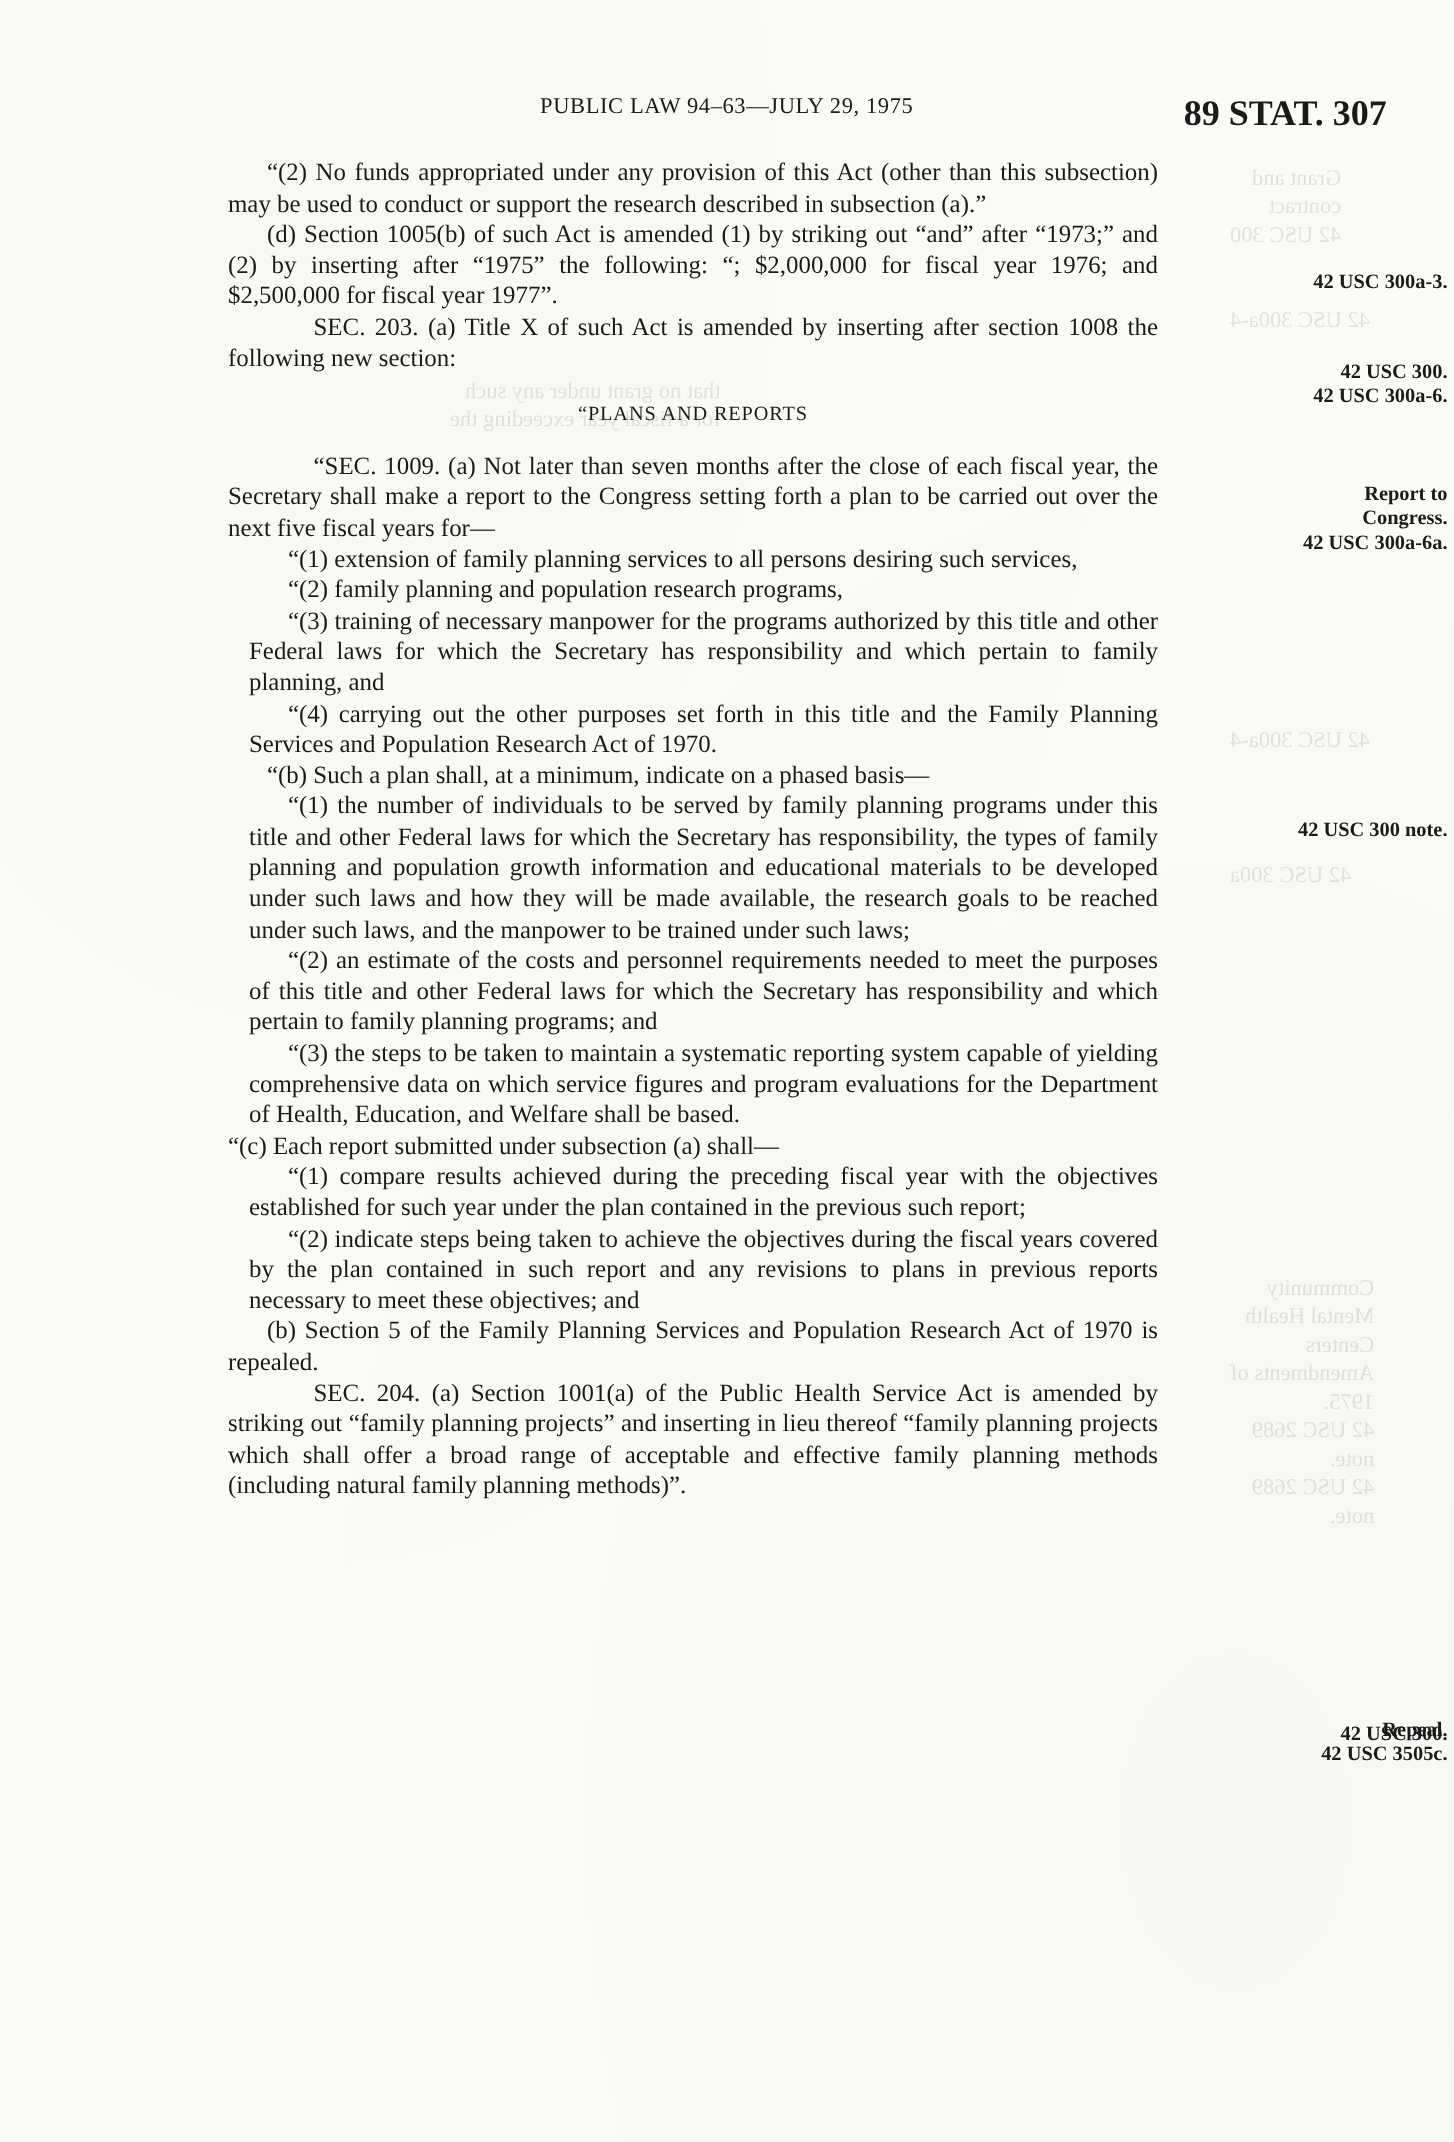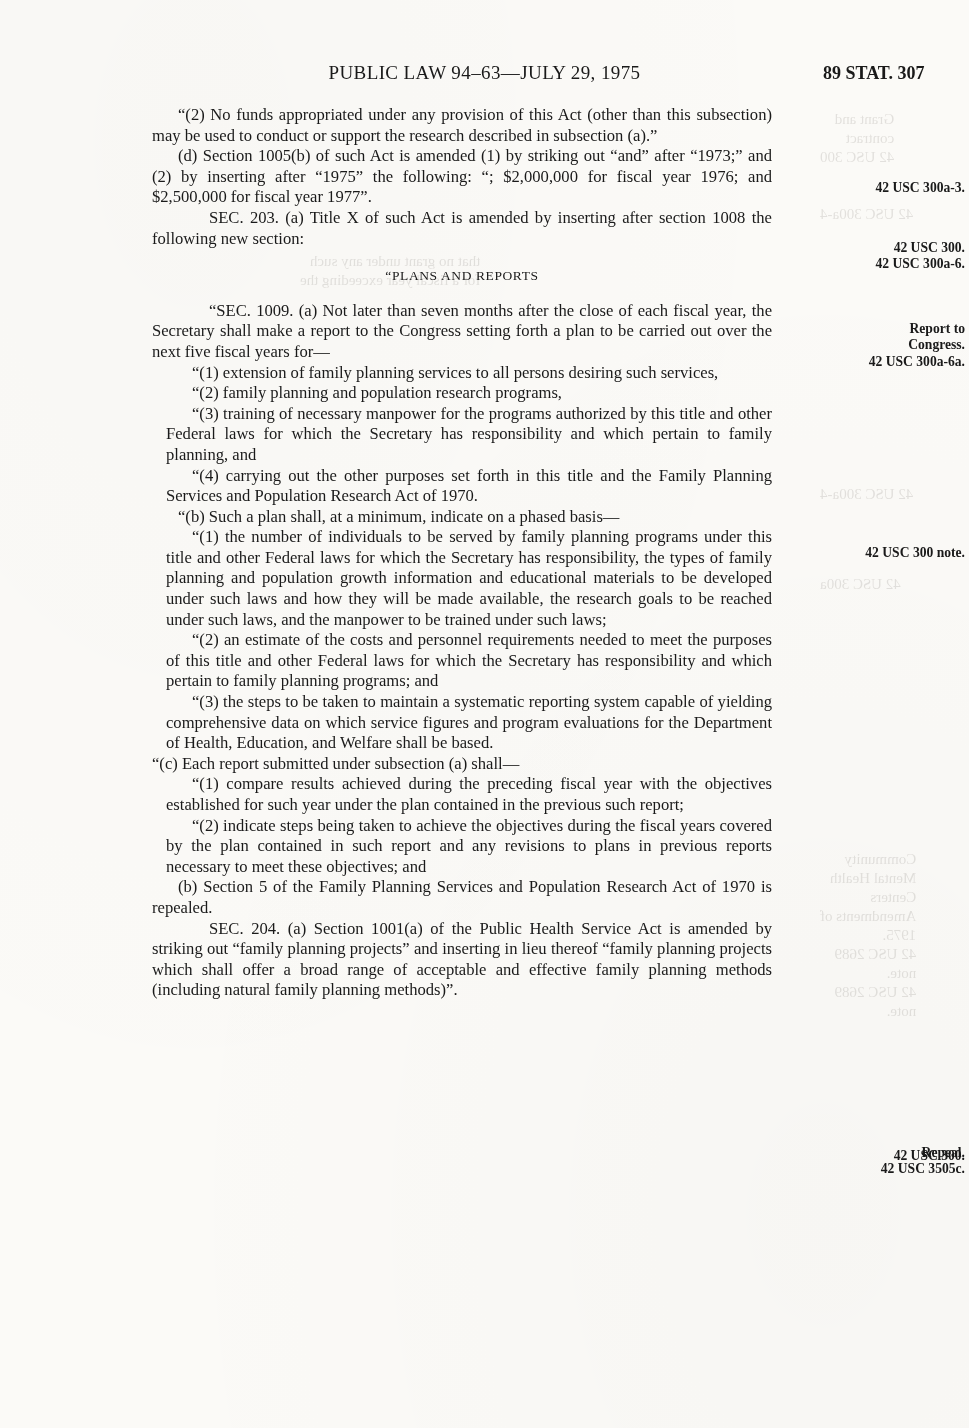--- a/index.html
+++ b/index.html
@@ -38,30 +38,30 @@
     left: 0;
     width: 969px;
     text-align: center;
   }
   .header .hdr-inner {
     display: inline-block;
     position: relative;
     width: 700px;
   }
   .hdr-title {
-    font-size: 19px;
+    font-size: 15px;
     letter-spacing: 0.4px;
     font-family: "Liberation Serif", serif;
     display: inline-block;
   }
   .hdr-stat {
     position: absolute;
     right: -90px;
     top: 1px;
-    font-size: 18px;
+    font-size: 24px;
     font-weight: bold;
     white-space: nowrap;
   }
   .body-col {
     position: absolute;
     top: 105px;
     left: 152px;
     width: 620px;
     font-size: 16.6px;
     line-height: 20.6px;

